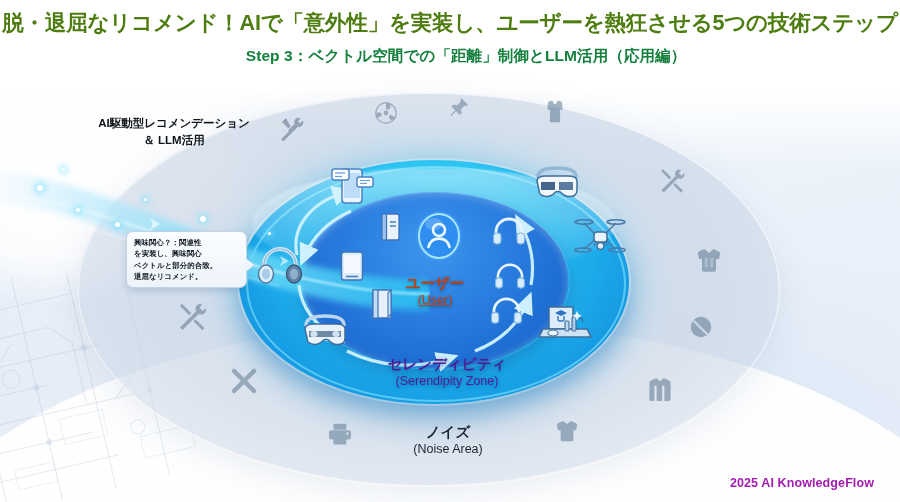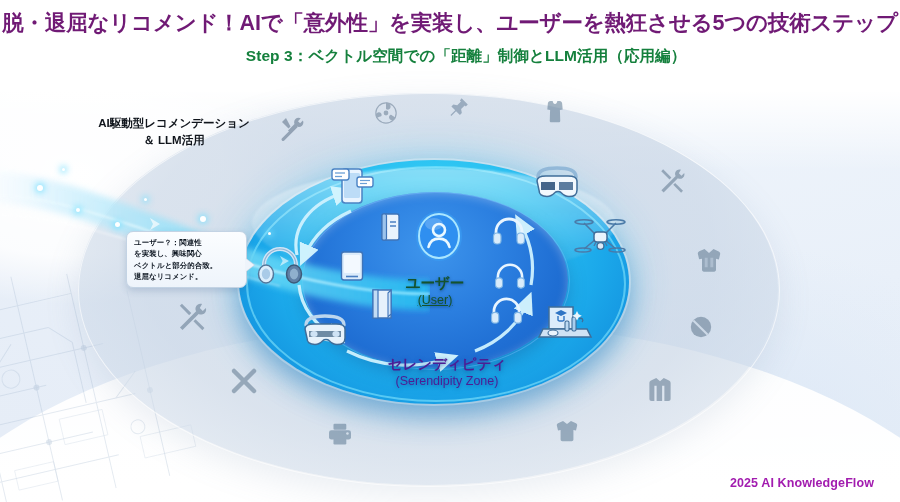--- a/index.html
+++ b/index.html
@@ -35,21 +35,21 @@
     background:radial-gradient(closest-side,#dce8f6 0%,rgba(220,232,246,0) 100%);
   }
 
   
   .circuit{position:absolute;left:-30px;bottom:-20px;width:330px;height:230px;opacity:.5;
     transform:rotate(-13deg);transform-origin:left bottom;}
 
   
   .title-wrap{position:absolute;left:0;top:10px;width:900px;text-align:center;z-index:40;}
   .title{
-    font-size:21.5px;font-weight:bold;color:#701a75;letter-spacing:-.2px;
+    font-size:21.5px;font-weight:bold;color:#4d7c0f;letter-spacing:-.2px;
     line-height:1.25;white-space:nowrap;
   }
   .subtitle{
     margin-top:9px;font-size:15.5px;font-weight:bold;color:#15803d;
     letter-spacing:.1px;white-space:nowrap;margin-left:32px;
   }
 
   
   .ell{position:absolute;border-radius:50%;}
   .noise-ell{
@@ -91,21 +91,21 @@
   .known-ell-rim{
     left:302px;top:192px;width:266px;height:176px;
     border:1.5px solid rgba(120,190,255,.45);
   }
 
   
   .lbl{position:absolute;text-align:center;z-index:32;line-height:1.22;}
   .lbl .jp{font-weight:bold;}
   .lbl .en{}
 
-  .lbl-user{left:360px;top:275px;width:150px;color:#14532d;
+  .lbl-user{left:360px;top:275px;width:150px;color:#c2410c;
     text-shadow:0 1px 3px rgba(8,45,95,.6);}
   .lbl-user .jp{font-size:14.5px;}
   .lbl-user .en{font-size:12.5px;text-decoration:underline;}
 
   .lbl-known{left:360px;top:313px;width:150px;color:#ffffff;
     text-shadow:0 1px 3px rgba(8,45,95,.6);}
   .lbl-known .jp{font-size:14.5px;}
   .lbl-known .en{font-size:12.5px;}
 
   .lbl-ser{left:352px;top:356px;width:190px;color:#4c1d95;
@@ -513,34 +513,38 @@
   <div class="spark" style="left:268px;top:232px;width:3px;height:3px;"></div>
   <div class="spark" style="left:62px;top:168px;width:3px;height:3px;"></div>
   <div class="spark" style="left:144px;top:198px;width:3px;height:3px;"></div>
 
   <div class="lbl-ai">
     <div>AI駆動型レコメンデーション</div>
     <div>＆ LLM活用</div>
   </div>
 
   <div class="callout">
-    <div class="callout-text">ユーザー？：関連性</div>
+    <div class="callout-text">興味関心？：関連性</div>
     <div class="callout-text">を実装し、興味関心</div>
     <div class="callout-text">ベクトルと部分的合致。</div>
     <div class="callout-text">退屈なリコメンド。</div>
   </div>
 
   <div class="lbl lbl-user">
     <div class="jp">ユーザー</div>
     <div class="en">(User)</div>
   </div>
   <div class="lbl lbl-ser">
     <div class="jp">セレンディピティ</div>
     <div class="en">(Serendipity Zone)</div>
   </div>
+  <div class="lbl lbl-noise">
+    <div class="jp">ノイズ</div>
+    <div class="en">(Noise Area)</div>
+  </div>
 
   <div class="title-wrap">
     <div class="title">脱・退屈なリコメンド！AIで「意外性」を実装し、ユーザーを熱狂させる5つの技術ステップ</div>
     <div class="subtitle">Step 3：ベクトル空間での「距離」制御とLLM活用（応用編）</div>
   </div>
 
   <div class="footer">2025 AI KnowledgeFlow</div>
 
 </div>
 

